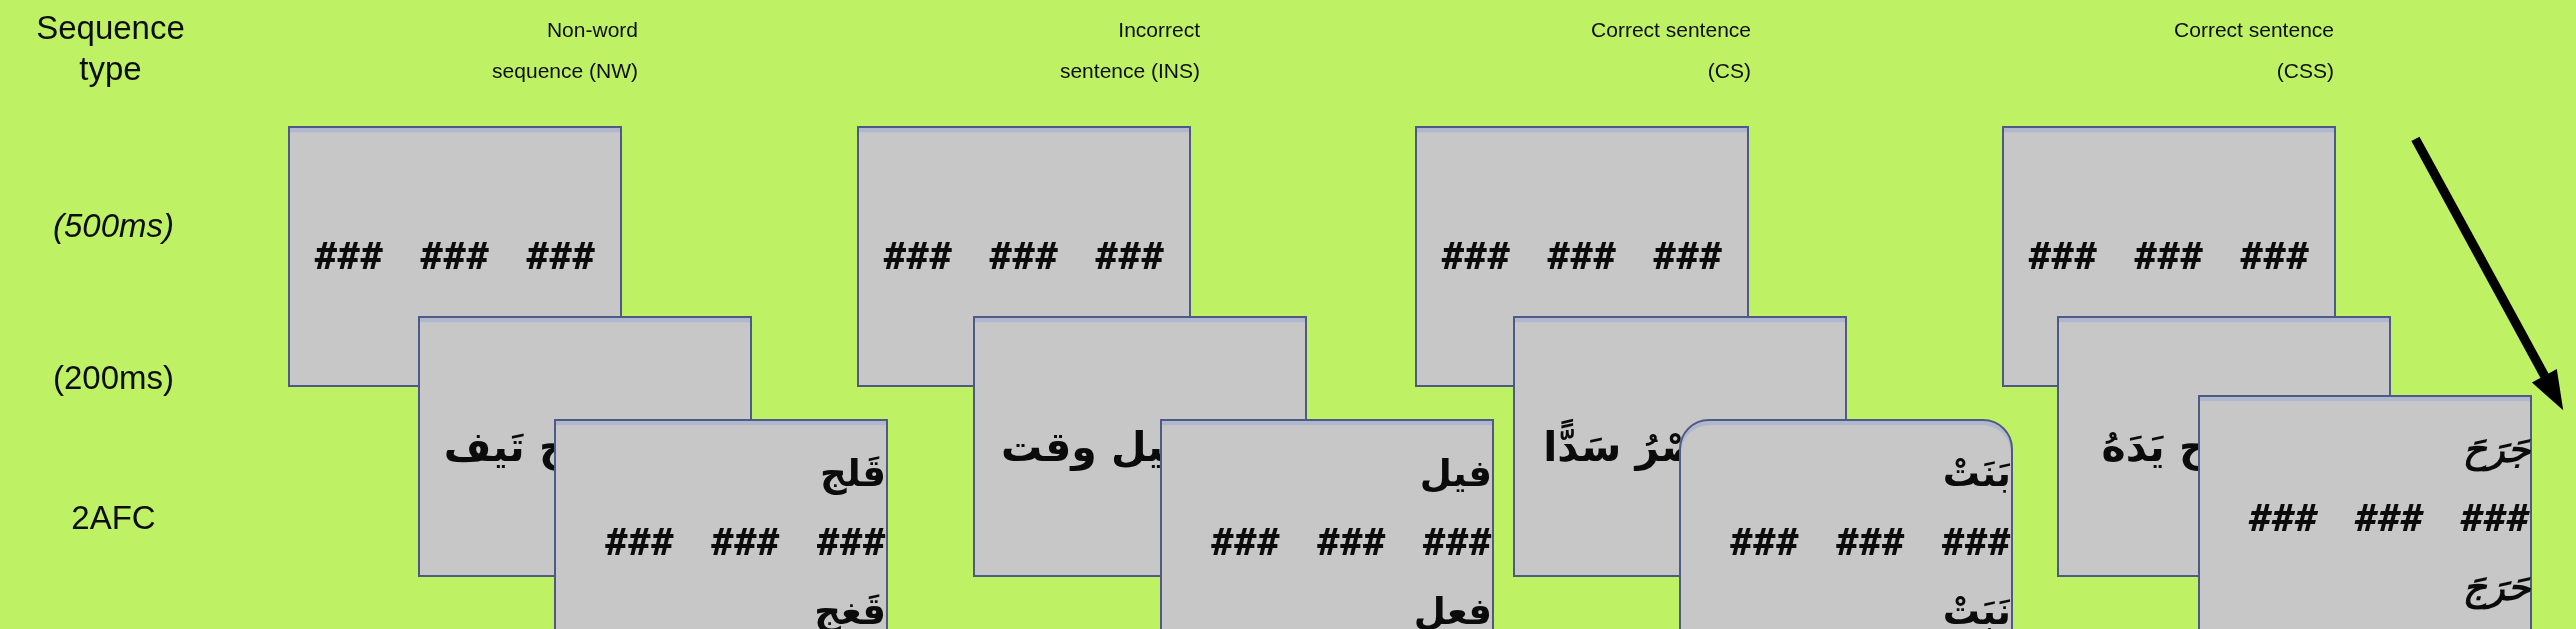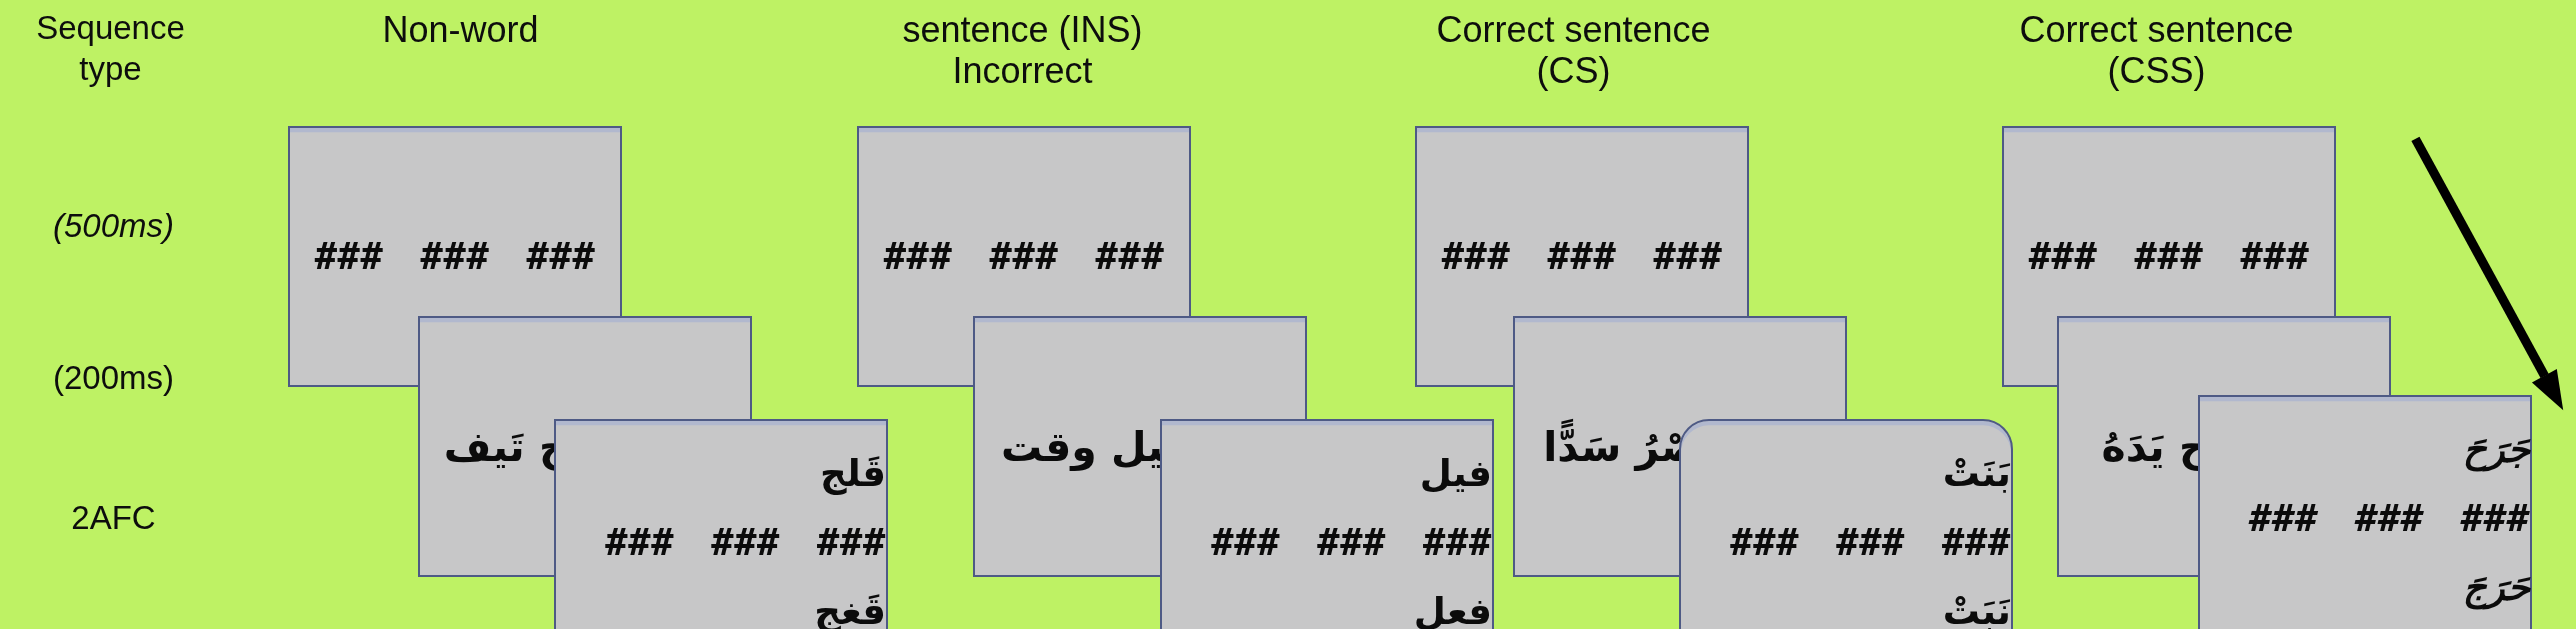--- a/index.html
+++ b/index.html
@@ -19,21 +19,21 @@
     white-space:nowrap;
   }
   #lbl-seqtype{left:18px;top:7px;width:185px;white-space:normal;}
   #lbl-500{left:21px;top:205px;width:185px;font-style:italic;}
   #lbl-200{left:21px;top:357px;width:185px;}
   #lbl-afc{left:21px;top:497px;width:185px;}
 
   
   .col-header{
     position:absolute;top:8.5px;width:355px;
-    font-size:36px;line-height:41px;text-align:center;
+    font-size:21px;line-height:41px;text-align:right;
     white-space:nowrap;
   }
   .c1 .col-header{left:283px;}
   .c2 .col-header{left:845px;}
   .c3 .col-header{left:1396px;}
   .c4 .col-header{left:1979px;}
 
   
   .card{
     position:absolute;
@@ -83,38 +83,39 @@
     <div>Sequence</div>
     <div>type</div>
   </div>
   <div id="lbl-500" class="rowlabel">(500ms)</div>
   <div id="lbl-200" class="rowlabel">(200ms)</div>
   <div id="lbl-afc" class="rowlabel">2AFC</div>
 
   <div class="column c1">
     <div class="col-header">
       <div>Non-word</div>
+      <div>sequence (NW)</div>
     </div>
     <div class="card fix">
       <div class="mask">### ### ###</div>
     </div>
     <div class="card stim">
       <div class="arabic" lang="ar">ثَطك قَغج تَيف</div>
     </div>
     <div class="card afc">
       <div class="arabic" lang="ar">قَلج</div>
       <div class="mask">### ### ###</div>
       <div class="arabic" lang="ar">قَغج</div>
     </div>
   </div>
 
   <div class="column c2">
     <div class="col-header">
+      <div>Incorrect</div>
       <div>sentence (INS)</div>
-      <div>Incorrect</div>
     </div>
     <div class="card fix">
       <div class="mask">### ### ###</div>
     </div>
     <div class="card stim">
       <div class="arabic" lang="ar">كرة فيل وقت</div>
     </div>
     <div class="card afc">
       <div class="arabic" lang="ar">فيل</div>
       <div class="mask">### ### ###</div>

